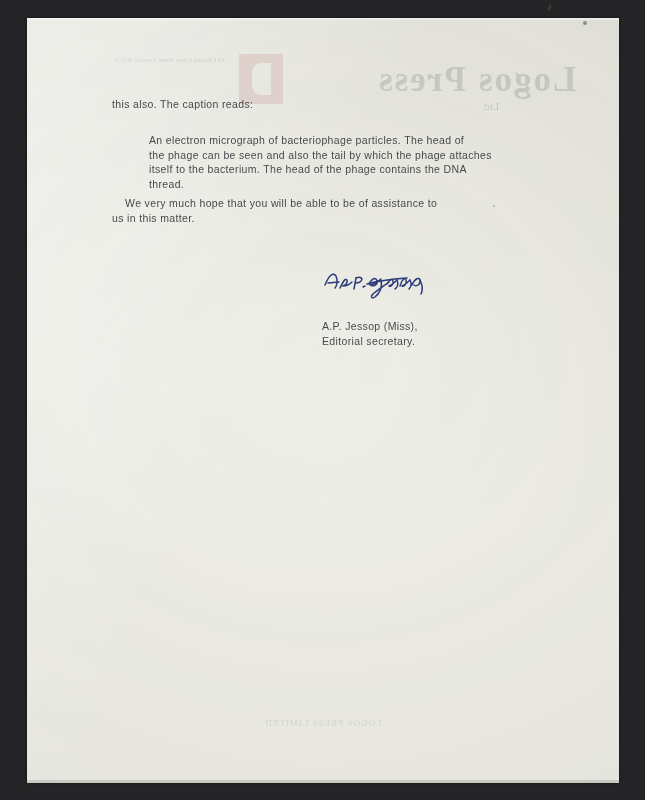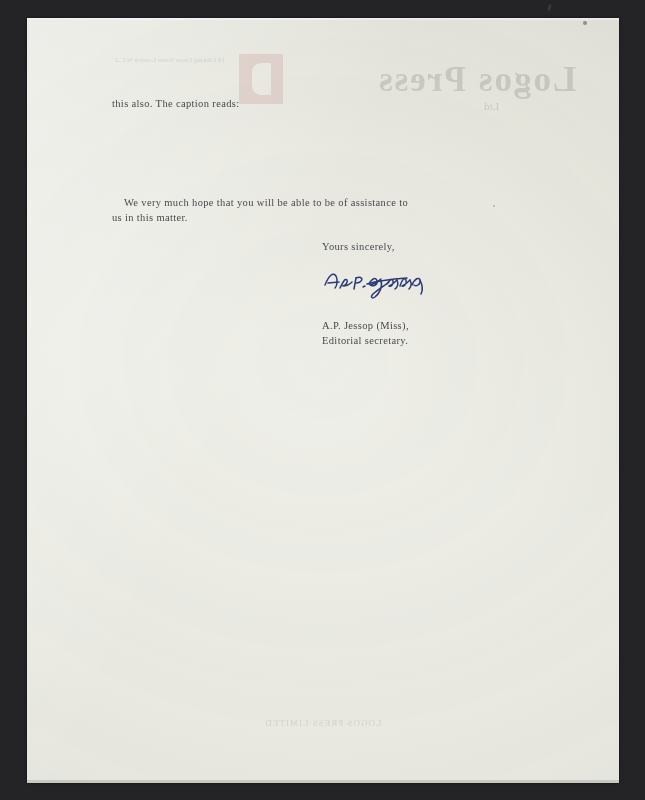--- a/index.html
+++ b/index.html
@@ -136,21 +136,21 @@
   }
 
   
   #letter {
     position: absolute;
     left: 0;
     top: 0;
     width: 100%;
     height: 100%;
     color: #34343c;
-    font-family: Liberation Serif, serif;
+    font-family: Liberation Sans, sans-serif;
     font-size: 10.5px;
     line-height: 14.5px;
     letter-spacing: 0.35px;
   }
   .para {
     position: absolute;
     white-space: pre-wrap;
     color: #3b3b42;
     opacity: 0.93;
   }
@@ -195,23 +195,26 @@
       <div class="lp-addr">19 Charing Cross Street
 London W.C.2</div>
       <div class="lp-title">Logos Press</div>
       <div class="lp-sub">Ltd</div>
     </div>
 
     <div id="showthrough-bottom">LOGOS PRESS LIMITED</div>
 
     <div id="letter">
       <div class="para" id="p-intro">this also. The caption reads:</div>
+      <div class="para" id="p-caption">An electron micrograph of bacteriophage particles. The head of
+the phage can be seen and also the tail by which the phage attaches
+itself to the bacterium. The head of the phage contains the DNA
+thread.</div>
       <div class="para" id="p-closing">    We very much hope that you will be able to be of assistance to
 us in this matter.</div>
-      <div class="para" id="p-signoff">Yours sincerely,</div>
 
       <div id="signature">
         <svg width="120" height="32" viewBox="0 0 120 32" fill="none">
           <g stroke="#2b3a7a" stroke-width="1.5" stroke-linecap="round" stroke-linejoin="round" fill="none">
             <path d="M2 17 C6 7, 10 4, 13 8 C15 12, 14 18, 12 20"></path>
             <path d="M5 15 L16 14"></path>
             <path d="M17 20 C20 14, 22 10, 24 12 C25 14, 23 17, 20 18 C23 18, 26 17, 29 14"></path>
             <path d="M31 21 L33 10"></path>
             <path d="M33 10 C38 8, 41 11, 37 14 C35 15, 34 15, 33 15"></path>
             <path d="M40 19 L42 18"></path>

